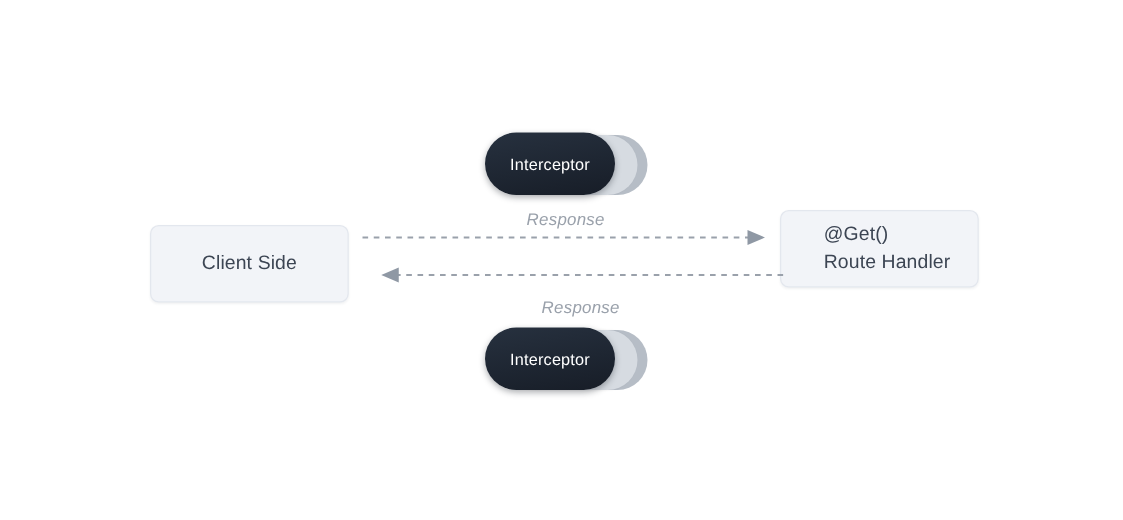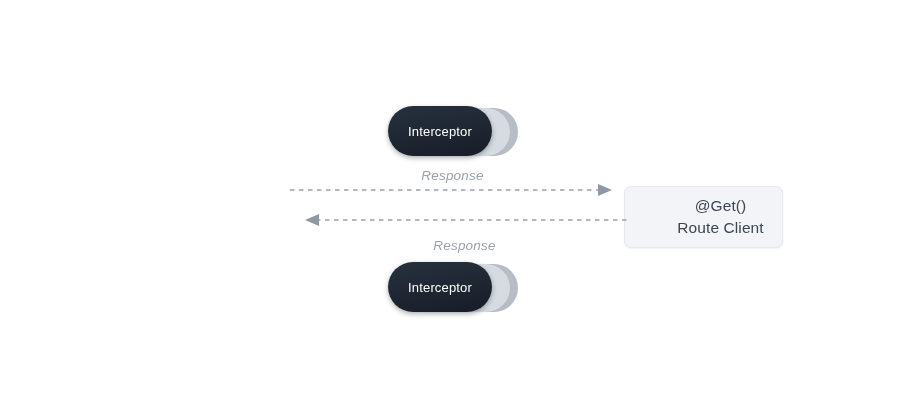--- a/index.html
+++ b/index.html
@@ -37,24 +37,24 @@
   }
   #client-box {
     left: 120px;
     top: 180px;
     width: 159px;
     height: 62px;
     align-items: center;
   }
   #handler-box {
     left: 624px;
-    top: 186px;
+    top: 168px;
     width: 159px;
     height: 62px;
-    align-items: center;
+    align-items: flex-start;
     padding-left: 34px;
   }
   .box-line { display: block; white-space: nowrap; }
 
   
   .pill-stack {
     position: absolute;
     width: 130px;
     height: 52px;
   }
@@ -115,24 +115,27 @@
     white-space: nowrap;
   }
   #request-label  { top: 0px; }
   #response-label { top: 20px; }
 </style>
 </head>
 <body>
 
 <div id="canvas">
 
+  <div class="node-box" id="client-box">
+    <span class="box-line">Client Side</span>
+  </div>
 
   <div class="node-box" id="handler-box">
     <span class="box-line">@Get()</span>
-    <span class="box-line">Route Client</span>
+    <span class="box-line">Route Handler</span>
   </div>
 
   <div class="pill-stack" id="interceptor-top">
     <div class="pill-shadow back"></div>
     <div class="pill-shadow mid"></div>
     <div class="pill-main">
       <span class="pill-label">Interceptor</span>
     </div>
   </div>
 

